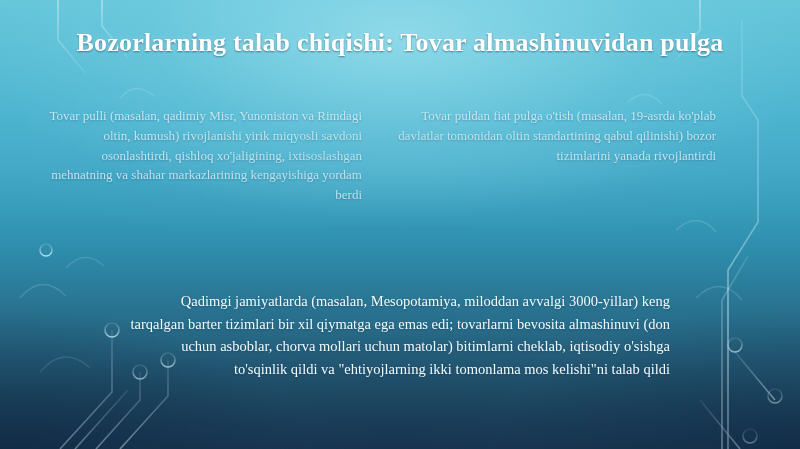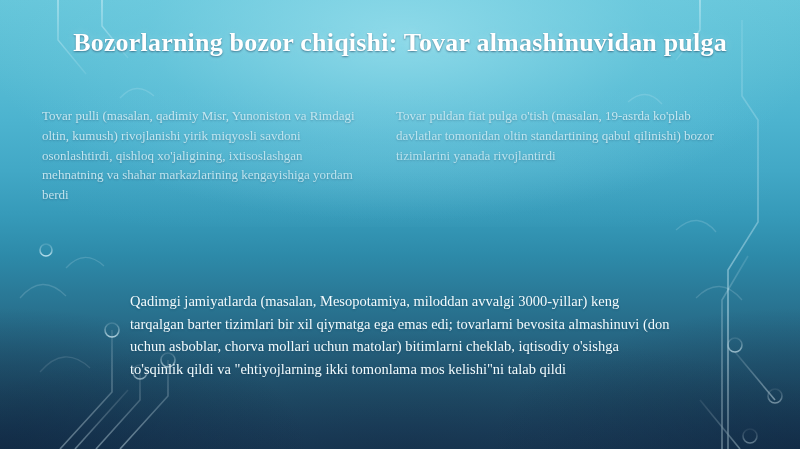--- a/index.html
+++ b/index.html
@@ -63,21 +63,21 @@
     line-height: 1.2;
     text-shadow:
       0 1px 2px rgba(18,52,82,0.55),
       0 0 10px rgba(200,240,250,0.30);
     white-space: nowrap;
   }
 
   
   .body-text {
     position: absolute;
-    text-align: left;
+    text-align: right;
     color: #eef9fc;
     font-size: 13px;
     line-height: 1.52;
     text-shadow: 0 1px 2px rgba(20,60,90,0.45);
   }
 
   
   .col {
     top: 106px;
     width: 320px;
@@ -191,21 +191,21 @@
         <path d="M 742 300 q -22 -26 -46 -2"></path>
         <path d="M 716 232 q -18 -22 -40 -2"></path>
         <path d="M 120 98 q 16 -18 34 -2"></path>
         <path d="M 662 104 q -16 -18 -34 -2"></path>
       </g>
     </svg>
   </div>
 
   <div class="vignette"></div>
 
-  <div class="title">Bozorlarning bozor chiqishi: Tovar almashinuvidan pulga</div>
+  <div class="title">Bozorlarning talab chiqishi: Tovar almashinuvidan pulga</div>
 
   <div class="body-text col col-left">Tovar pulli (masalan, qadimiy Misr, Yunoniston va Rimdagi oltin, kumush) rivojlanishi yirik miqyosli savdoni osonlashtirdi, qishloq xo'jaligining, ixtisoslashgan mehnatning va shahar markazlarining kengayishiga yordam berdi</div>
 
   <div class="body-text col col-right">Tovar puldan fiat pulga o'tish (masalan, 19-asrda ko'plab davlatlar tomonidan oltin standartining qabul qilinishi) bozor tizimlarini yanada rivojlantirdi</div>
 
   <div class="haze"></div>
 
   <div class="body-text para-bottom">Qadimgi jamiyatlarda (masalan, Mesopotamiya, miloddan avvalgi 3000-yillar) keng tarqalgan barter tizimlari bir xil qiymatga ega emas edi; tovarlarni bevosita almashinuvi (don uchun asboblar, chorva mollari uchun matolar) bitimlarni cheklab, iqtisodiy o'sishga to'sqinlik qildi va "ehtiyojlarning ikki tomonlama mos kelishi"ni talab qildi</div>
 
 </div>

